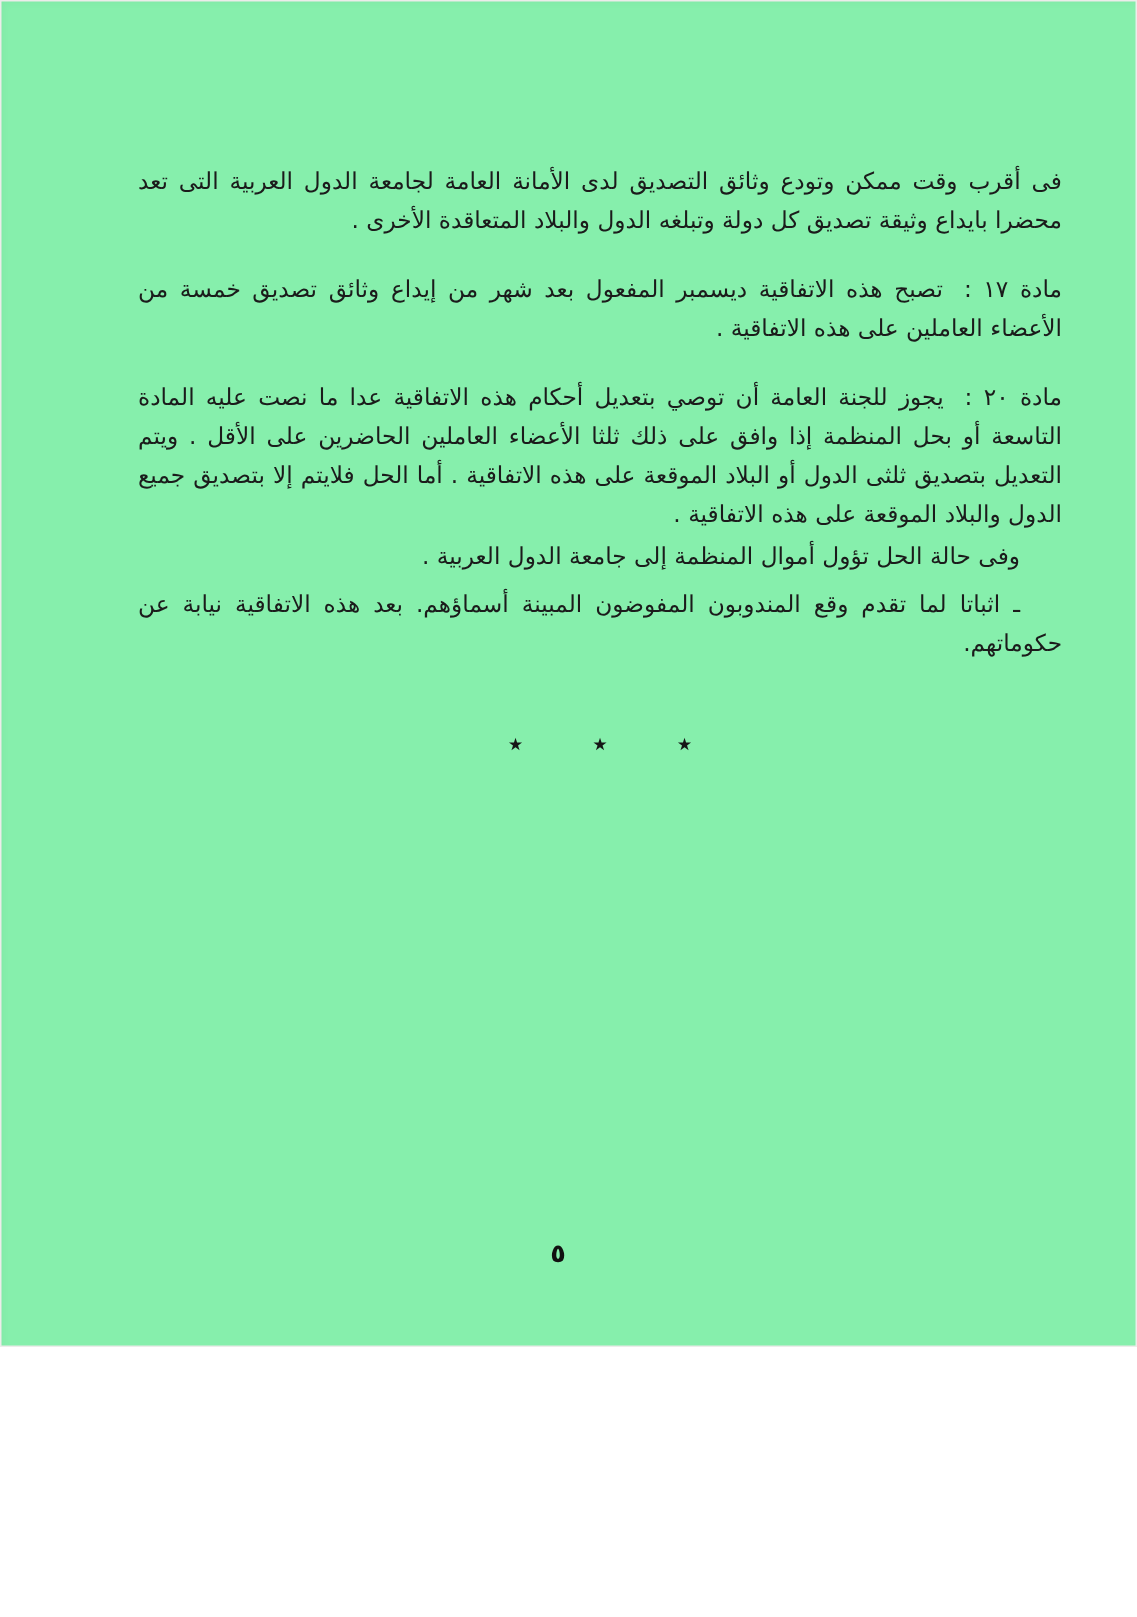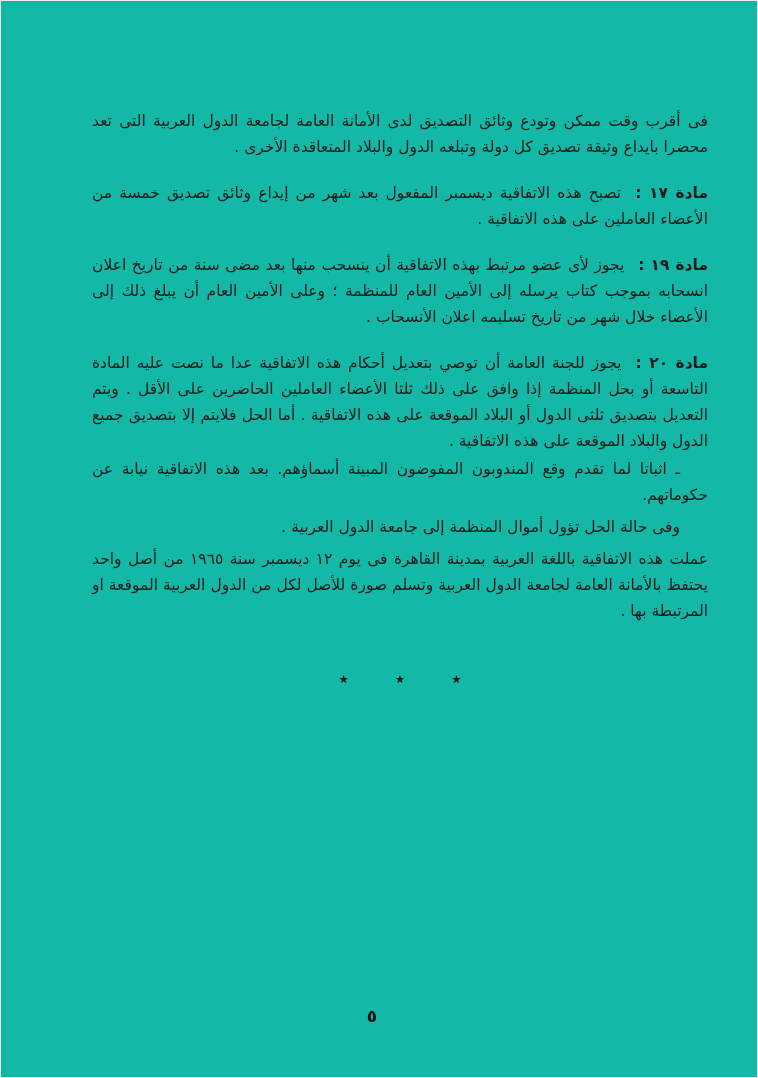--- a/index.html
+++ b/index.html
@@ -3,43 +3,43 @@
 <meta charset="utf-8">
 <style>
   html, body {
     margin: 0;
     padding: 0;
     background: #ffffff;
   }
   .page {
     position: relative;
     width: 758px;
-    height: 1078px;
+    height: 898px;
     margin: 0 auto;
-    background: #14b8a6;
+    background: #86efac;
     box-shadow: inset 0 0 0 1px #ececea, inset 2px 2px 6px rgba(0,0,0,0.03);
     overflow: hidden;
     font-family: "DejaVu Sans", sans-serif;
     color: #1b1b1b;
   }
   .content {
     direction: rtl;
     text-align: justify;
     position: absolute;
     top: 108px;
     right: 50px;
     left: 92px;
     font-size: 15.5px;
     line-height: 26px;
   }
   .para {
     margin: 0 0 20px 0;
   }
   .article-label {
-    font-weight: bold;
+    font-weight: normal;
     white-space: nowrap;
     margin-inline-end: 14px;
   }
   .indent-1 { text-indent: 28px; }
   .para.tight { margin-bottom: 6px; }
   .para.no-gap { margin-bottom: 2px; }
   .separator {
     direction: ltr;
     margin-top: 44px;
     display: flex;
@@ -66,33 +66,29 @@
 <div class="page">
   <div class="content">
 
     <p class="para">فى أقرب وقت ممكن وتودع وثائق التصديق لدى الأمانة العامة لجامعة الدول العربية التى تعد محضرا بايداع وثيقة تصديق كل دولة وتبلغه الدول والبلاد المتعاقدة الأخرى .</p>
 
     <p class="para">
       <span class="article-label">مادة ١٧ :</span><span>تصبح هذه الاتفاقية ديسمبر المفعول بعد شهر من إيداع وثائق تصديق خمسة من الأعضاء العاملين على هذه الاتفاقية .</span>
     </p>
 
 
-    <p class="para">
-      <span class="article-label">مادة ١٩ :</span><span>يجوز لأى عضو مرتبط بهذه الاتفاقية أن ينسحب منها بعد مضى سنة من تاريخ اعلان انسحابه بموجب كتاب يرسله إلى الأمين العام للمنظمة ؛ وعلى الأمين العام أن يبلغ ذلك إلى الأعضاء خلال شهر من تاريخ تسليمه اعلان الأنسحاب .</span>
-    </p>
 
     <p class="para no-gap">
       <span class="article-label">مادة ٢٠ :</span><span>يجوز للجنة العامة أن توصي بتعديل أحكام هذه الاتفاقية عدا ما نصت عليه المادة التاسعة أو بحل المنظمة إذا وافق على ذلك ثلثا الأعضاء العاملين الحاضرين على الأقل . ويتم التعديل بتصديق ثلثى الدول أو البلاد الموقعة على هذه الاتفاقية . أما الحل فلايتم إلا بتصديق جميع الدول والبلاد الموقعة على هذه الاتفاقية .</span>
     </p>
 
+    <p class="para tight indent-1">وفى حالة الحل تؤول أموال المنظمة إلى جامعة الدول العربية .</p>
+
     <p class="para tight indent-1">ـ اثباتا لما تقدم وقع المندوبون المفوضون المبينة أسماؤهم. بعد هذه الاتفاقية نيابة عن حكوماتهم.</p>
 
-    <p class="para tight indent-1">وفى حالة الحل تؤول أموال المنظمة إلى جامعة الدول العربية .</p>
-
-    <p class="para">عملت هذه الاتفاقية باللغة العربية بمدينة القاهرة فى يوم ١٢ ديسمبر سنة ١٩٦٥ من أصل واحد يحتفظ بالأمانة العامة لجامعة الدول العربية وتسلم صورة للأصل لكل من الدول العربية الموقعة او المرتبطة بها .</p>
 
     <div class="separator">
       <span>٭</span>
       <span>٭</span>
       <span>٭</span>
     </div>
 
   </div>
 
   <div class="page-number">٥</div>

